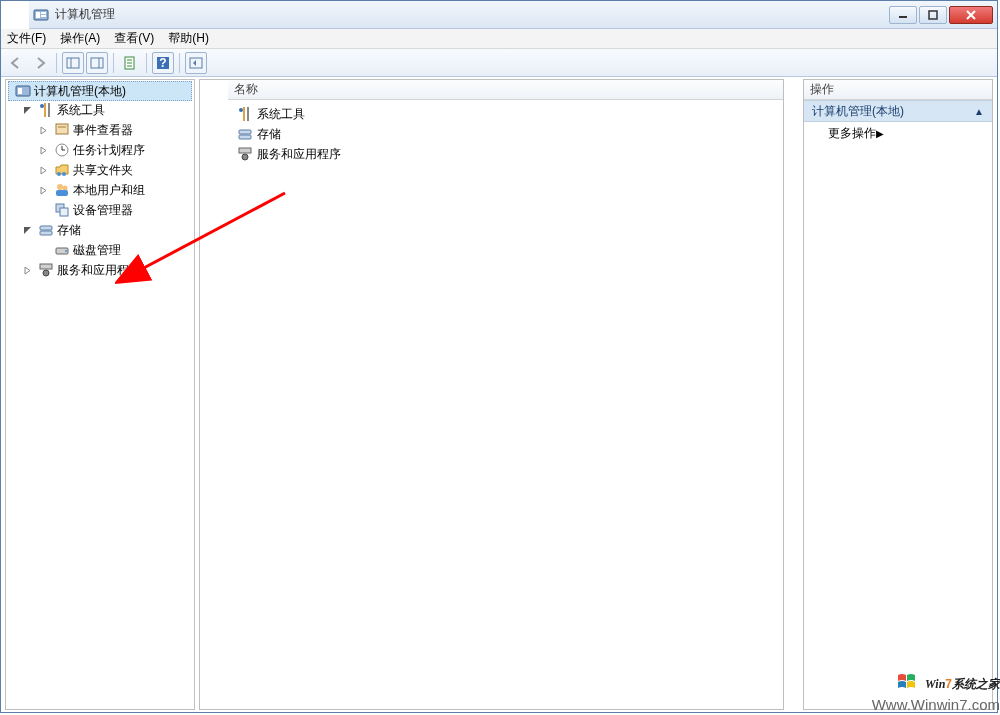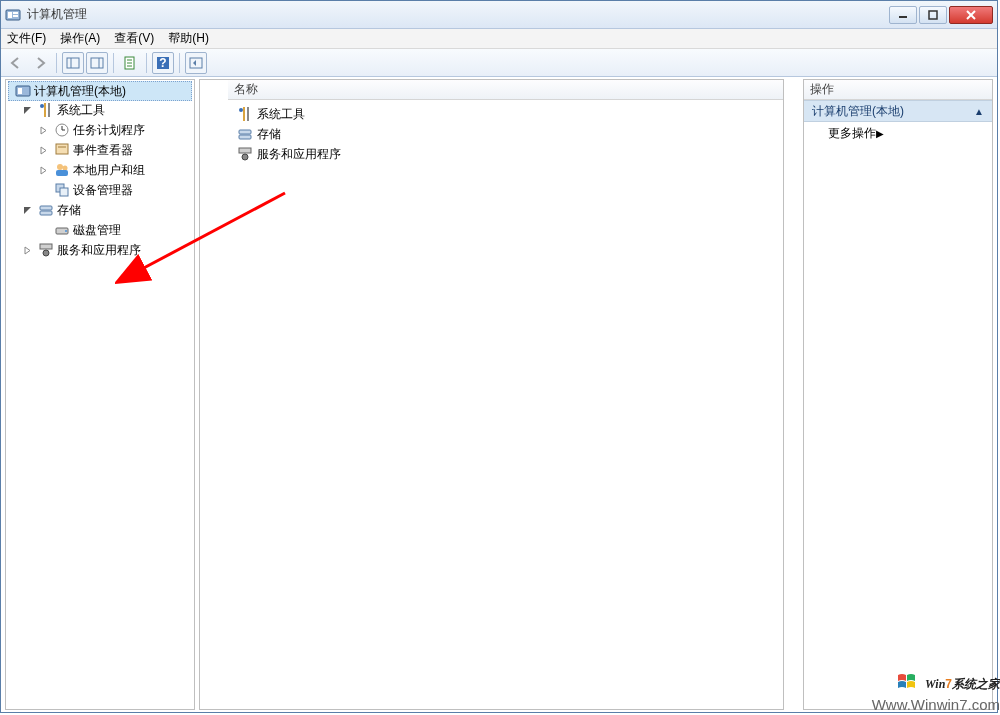--- a/index.html
+++ b/index.html
@@ -1,21 +1,21 @@
 <!DOCTYPE html>
 <html><head>
 <meta charset="utf-8">
 <style>
 * { box-sizing: border-box; margin: 0; padding: 0; font-family: "Microsoft YaHei", "SimSun", Tahoma, sans-serif; font-size: 12px; }
 body { background: #fff; width: 1000px; height: 715px; overflow: hidden; position: relative; }
 
 .window { border: 1px solid #5a7ea8; width: 998px; height: 713px; position: relative; background: #fff; display: flex; flex-direction: column; }
 
 
-.titlebar { height: 28px; background: linear-gradient(#f1f6fb, #dce7f5); display: flex; align-items: center; padding: 0 4px; border-bottom: 1px solid #b6c7de; }
+.titlebar { height: 28px; background: linear-gradient(#f1f6fb, #dce7f5); display: flex; align-items: center; padding: 0 4px; border-bottom: 1px solid #b6c7de; margin-left: 28px; }
 .titlebar .app-icon { width: 16px; height: 16px; margin-right: 6px; }
 .titlebar .title { flex: 1; color: #333; }
 .win-controls { display: flex; gap: 2px; }
 .win-btn { width: 28px; height: 18px; border: 1px solid #9fb4cf; border-radius: 2px; background: linear-gradient(#f5f9fe, #d4e2f2); display: flex; align-items: center; justify-content: center; cursor: default; }
 .win-btn.close { background: linear-gradient(#f07a7a, #d43a2f); border-color: #8f2a22; color: #fff; width: 44px; }
 .win-btn svg { display: block; }
 
 
 .menubar { height: 20px; background: #f4f4f4; display: flex; align-items: center; padding: 0 6px; gap: 14px; border-bottom: 1px solid #d9d9d9; }
 .menubar span { cursor: default; }
@@ -184,37 +184,50 @@
               </svg></span>
           <span>系统工具</span>
         </div>
         <div class="tree-row indent2">
           <span class="exp">
               <svg width="9" height="9">
                 <path d="M2 1 L7 4.5 L2 8 Z" fill="none" stroke="#888"></path>
               </svg>
             </span>
           <span class="tree-icon"><svg width="16" height="16">
+                <rect x="2" y="2" width="12" height="10" fill="#f5deb3" stroke="#a07c3e"></rect>
+                <line x1="4" y1="5" x2="12" y2="5" stroke="#a07c3e"></line>
+              </svg></span>
+          <span>事件查看器</span>
+        </div>
+        <div class="tree-row indent2">
+          <span class="exp">
+              <svg width="9" height="9">
+                <path d="M2 1 L7 4.5 L2 8 Z" fill="none" stroke="#888"></path>
+              </svg>
+            </span>
+          <span class="tree-icon"><svg width="16" height="16">
                 <circle cx="8" cy="8" r="6" fill="#fff" stroke="#888"></circle>
                 <line x1="8" y1="8" x2="8" y2="4" stroke="#333"></line>
                 <line x1="8" y1="8" x2="11" y2="8" stroke="#333"></line>
               </svg></span>
           <span>任务计划程序</span>
         </div>
         <div class="tree-row indent2">
           <span class="exp">
               <svg width="9" height="9">
                 <path d="M2 1 L7 4.5 L2 8 Z" fill="none" stroke="#888"></path>
               </svg>
             </span>
           <span class="tree-icon"><svg width="16" height="16">
-                <rect x="2" y="2" width="12" height="10" fill="#f5deb3" stroke="#a07c3e"></rect>
-                <line x1="4" y1="5" x2="12" y2="5" stroke="#a07c3e"></line>
-              </svg></span>
-          <span>事件查看器</span>
+                <path d="M2 5 L6 5 L7 3 L14 3 L14 12 L2 12 Z" fill="#f6ce6e" stroke="#b78b2e"></path>
+                <circle cx="5" cy="12" r="2" fill="#4a90d9"></circle>
+                <circle cx="10" cy="12" r="2" fill="#4a90d9"></circle>
+              </svg></span>
+          <span>共享文件夹</span>
         </div>
         <div class="tree-row indent2">
           <span class="exp">
               <svg width="9" height="9">
                 <path d="M2 1 L7 4.5 L2 8 Z" fill="none" stroke="#888"></path>
               </svg>
             </span>
           <span class="tree-icon"><svg width="16" height="16">
                 <circle cx="6" cy="5" r="3" fill="#f4c27a"></circle>
                 <circle cx="11" cy="6" r="2.5" fill="#f4c27a"></circle>

